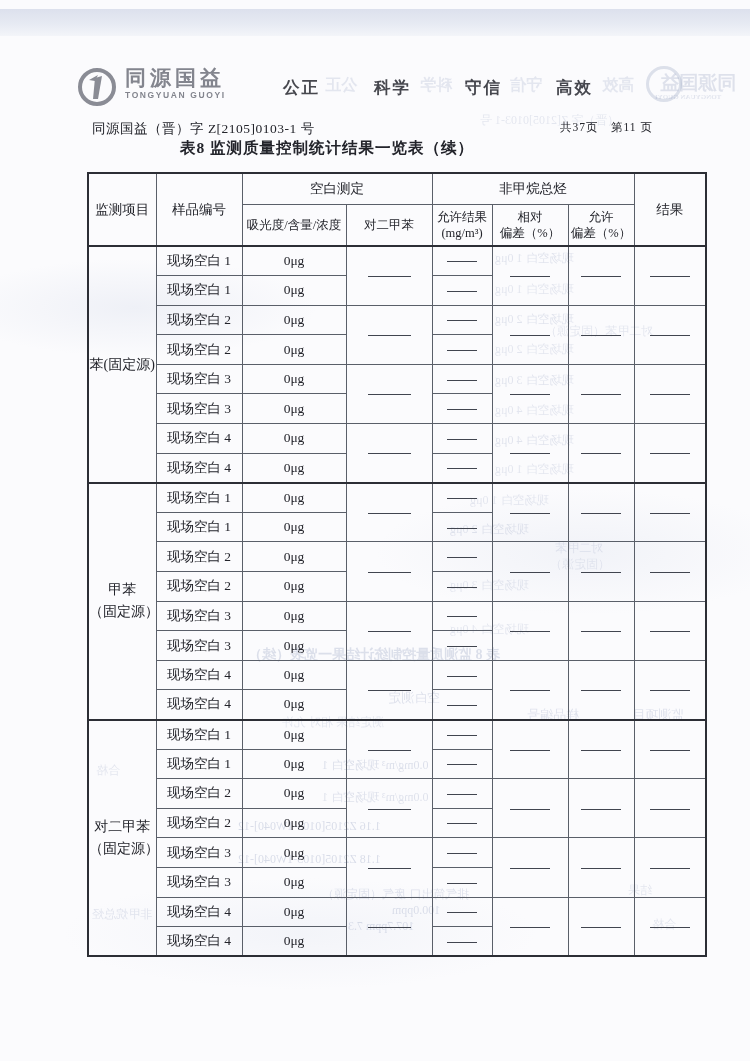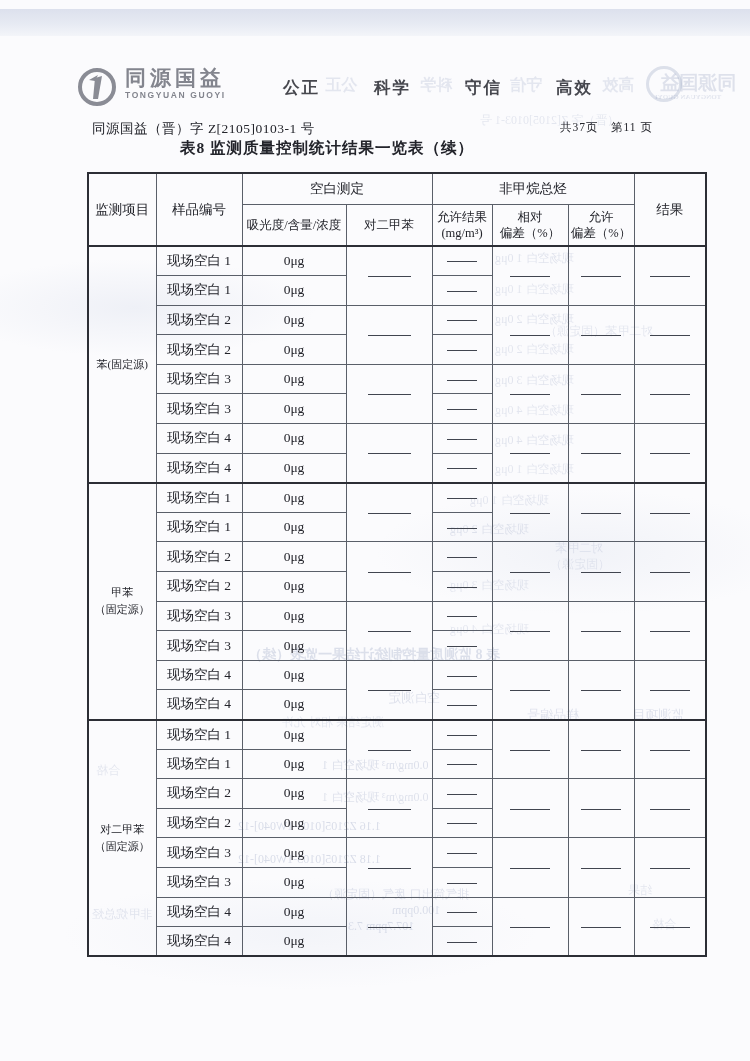--- a/index.html
+++ b/index.html
@@ -46,21 +46,21 @@
     border:1px solid #5a5f69;padding:0;text-align:center;vertical-align:middle;
     font-weight:normal;background:transparent;
   }
   table.qc{border:2px solid #2c2e35;}
   thead tr.h1 th{height:30px;font-size:13.5px;}
   thead tr.h2 th{height:40px;font-size:12.5px;line-height:1.3;}
   tbody tr{height:29.6px;}
   td.sample-cell{text-align:left;padding-left:13px;white-space:nowrap;margin-left:31px;}
   td.value-cell{text-align:left;padding-left:8px;white-space:nowrap;}
   tr.group-start td{border-top:2px solid #2c2e35;}
-  td.project-cell{font-size:11px;line-height:1.55;white-space:nowrap;margin-left:16px;}
+  td.project-cell{font-size:14px;line-height:1.55;white-space:nowrap;margin-left:16px;}
   .dash{display:inline-block;width:40px;border-top:1.6px solid #41454f;vertical-align:middle;}
   .dash-sm{width:30px;}
   .dash-lg{width:43px;}
   
   .bleed-layer{position:absolute;inset:0;z-index:1;pointer-events:none;}
   .bleed{position:absolute;transform:scaleX(-1);color:#6e7ea9;white-space:nowrap;
     font-family:"Liberation Serif","DejaVu Serif",serif;}
   .ghost-logo-circle{position:absolute;left:646px;top:66px;width:30px;height:30px;
     border:3px solid rgba(110,126,169,.22);border-radius:50%;z-index:1;}
 </style>

